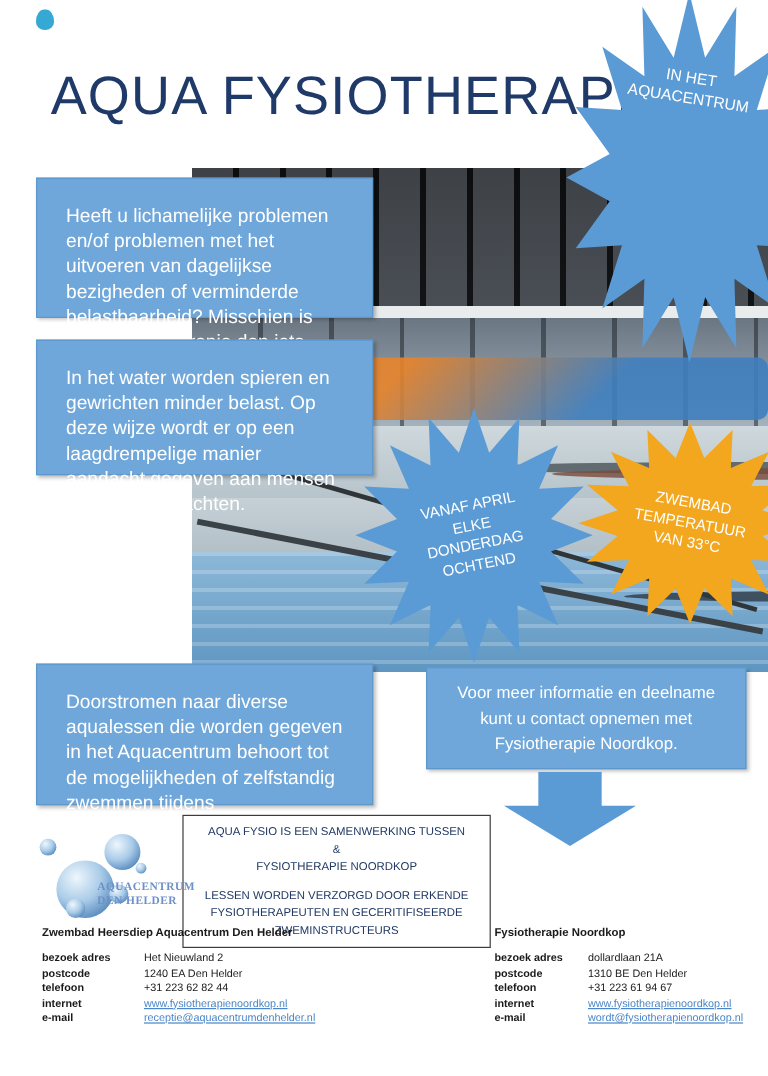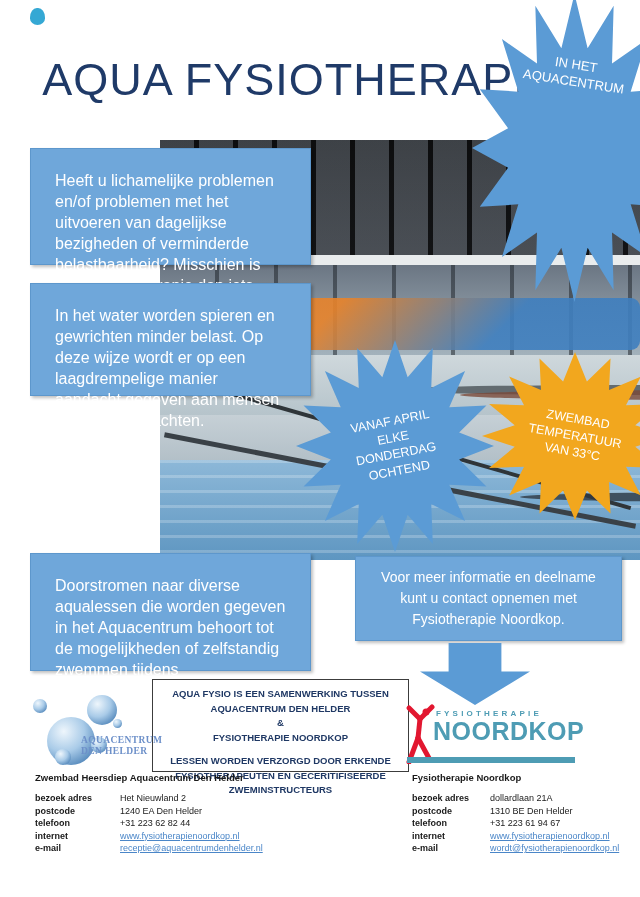--- a/index.html
+++ b/index.html
@@ -54,23 +54,23 @@
   .burst-temp .burst-text{transform:rotate(10deg);font-size:12.5px;line-height:16.5px;}
   
   .callout{position:absolute;left:355px;top:556px;width:267px;height:85px;background:#6fa7da;
            border:1px solid #5d97cc;box-sizing:border-box;box-shadow:2px 2px 3px rgba(0,0,0,.25);
            display:flex;align-items:center;}
   .callout p{margin:0;padding:4px 16px;width:100%;text-align:center;color:#fff;
              font-size:14px;line-height:21px;}
   .down-arrow{position:absolute;left:420px;top:643px;width:110px;height:62px;background:#5b9bd5;
               clip-path:polygon(26% 0,74% 0,74% 46%,100% 46%,50% 100%,0 46%,26% 46%);}
   
-  .partner-box{position:absolute;left:152px;top:679px;width:257px;height:93px;background:#fff;
+  .partner-box{position:absolute;left:152px;top:679px;width:257px;height:111px;background:#fff;
                border:1.5px solid #3c3c3c;box-sizing:border-box;text-align:center;
-               color:#1f3864;font-size:9.5px;font-weight:700;padding-top:7px;}
+               color:#1f3864;font-size:9.5px;font-weight:400;padding-top:7px;}
   .partner-box div{line-height:14.5px;}
   .partner-box .gap{margin-top:9px;}
   
   .aqua-logo{position:absolute;left:25px;top:685px;width:130px;height:82px;}
   .bubble{position:absolute;border-radius:50%;
           background:radial-gradient(circle at 35% 30%,#eef6fc 0%,#a9cbe8 45%,#3e77b0 90%);}
   .aqua-logo .b1{left:22px;top:32px;width:48px;height:48px;}
   .aqua-logo .b2{left:62px;top:10px;width:30px;height:30px;}
   .aqua-logo .b3{left:8px;top:14px;width:14px;height:14px;}
   .aqua-logo .b4{left:66px;top:52px;width:16px;height:16px;}
@@ -154,55 +154,39 @@
     </div>
   </div>
 
   <div class="callout">
     <p>Voor meer informatie en deelname kunt u contact opnemen met Fysiotherapie Noordkop.</p>
   </div>
   <div class="down-arrow"></div>
 
   <div class="partner-box">
     <div>AQUA FYSIO IS EEN SAMENWERKING TUSSEN</div>
-    <div>AQUACENTRUM DEN HELDER</div>
     <div>&amp;</div>
     <div>FYSIOTHERAPIE NOORDKOP</div>
     <div class="gap">LESSEN WORDEN VERZORGD DOOR ERKENDE</div>
     <div>FYSIOTHERAPEUTEN EN GECERITIFISEERDE ZWEMINSTRUCTEURS</div>
   </div>
 
   <div class="aqua-logo">
     <div class="bubble b1"></div>
     <div class="bubble b2"></div>
     <div class="bubble b3"></div>
     <div class="bubble b4"></div>
     <div class="bubble b5"></div>
     <div class="bubble b6"></div>
     <div class="aqua-text">
       <span>AQUACENTRUM</span>
       <span>DEN HELDER</span>
     </div>
   </div>
 
-  <div class="noordkop-logo">
-    <svg class="nk-figure" width="30" height="62" viewBox="0 0 30 62">
-      <g stroke="#e21730" stroke-width="5" stroke-linecap="round" fill="none">
-        <path d="M4 60 L13 36"></path>
-        <path d="M25 58 L13 36"></path>
-        <path d="M13 36 L15 17"></path>
-        <path d="M15 17 L4 6"></path>
-        <path d="M15 17 L27 5"></path>
-      </g>
-      <circle cx="21" cy="10" r="3.5" fill="#e21730"></circle>
-    </svg>
-    <div class="nk-top">FYSIOTHERAPIE</div>
-    <div class="nk-name">NOORDKOP</div>
-    <div class="nk-bar"></div>
-  </div>
 
   <div class="contact contact-left">
     <h3>Zwembad Heersdiep Aquacentrum Den Helder</h3>
     <div class="crow">
       <span class="lbl">bezoek adres</span>
       <span class="val">Het Nieuwland 2</span>
     </div>
     <div class="crow">
       <span class="lbl">postcode</span>
       <span class="val">1240 EA Den Helder</span>

